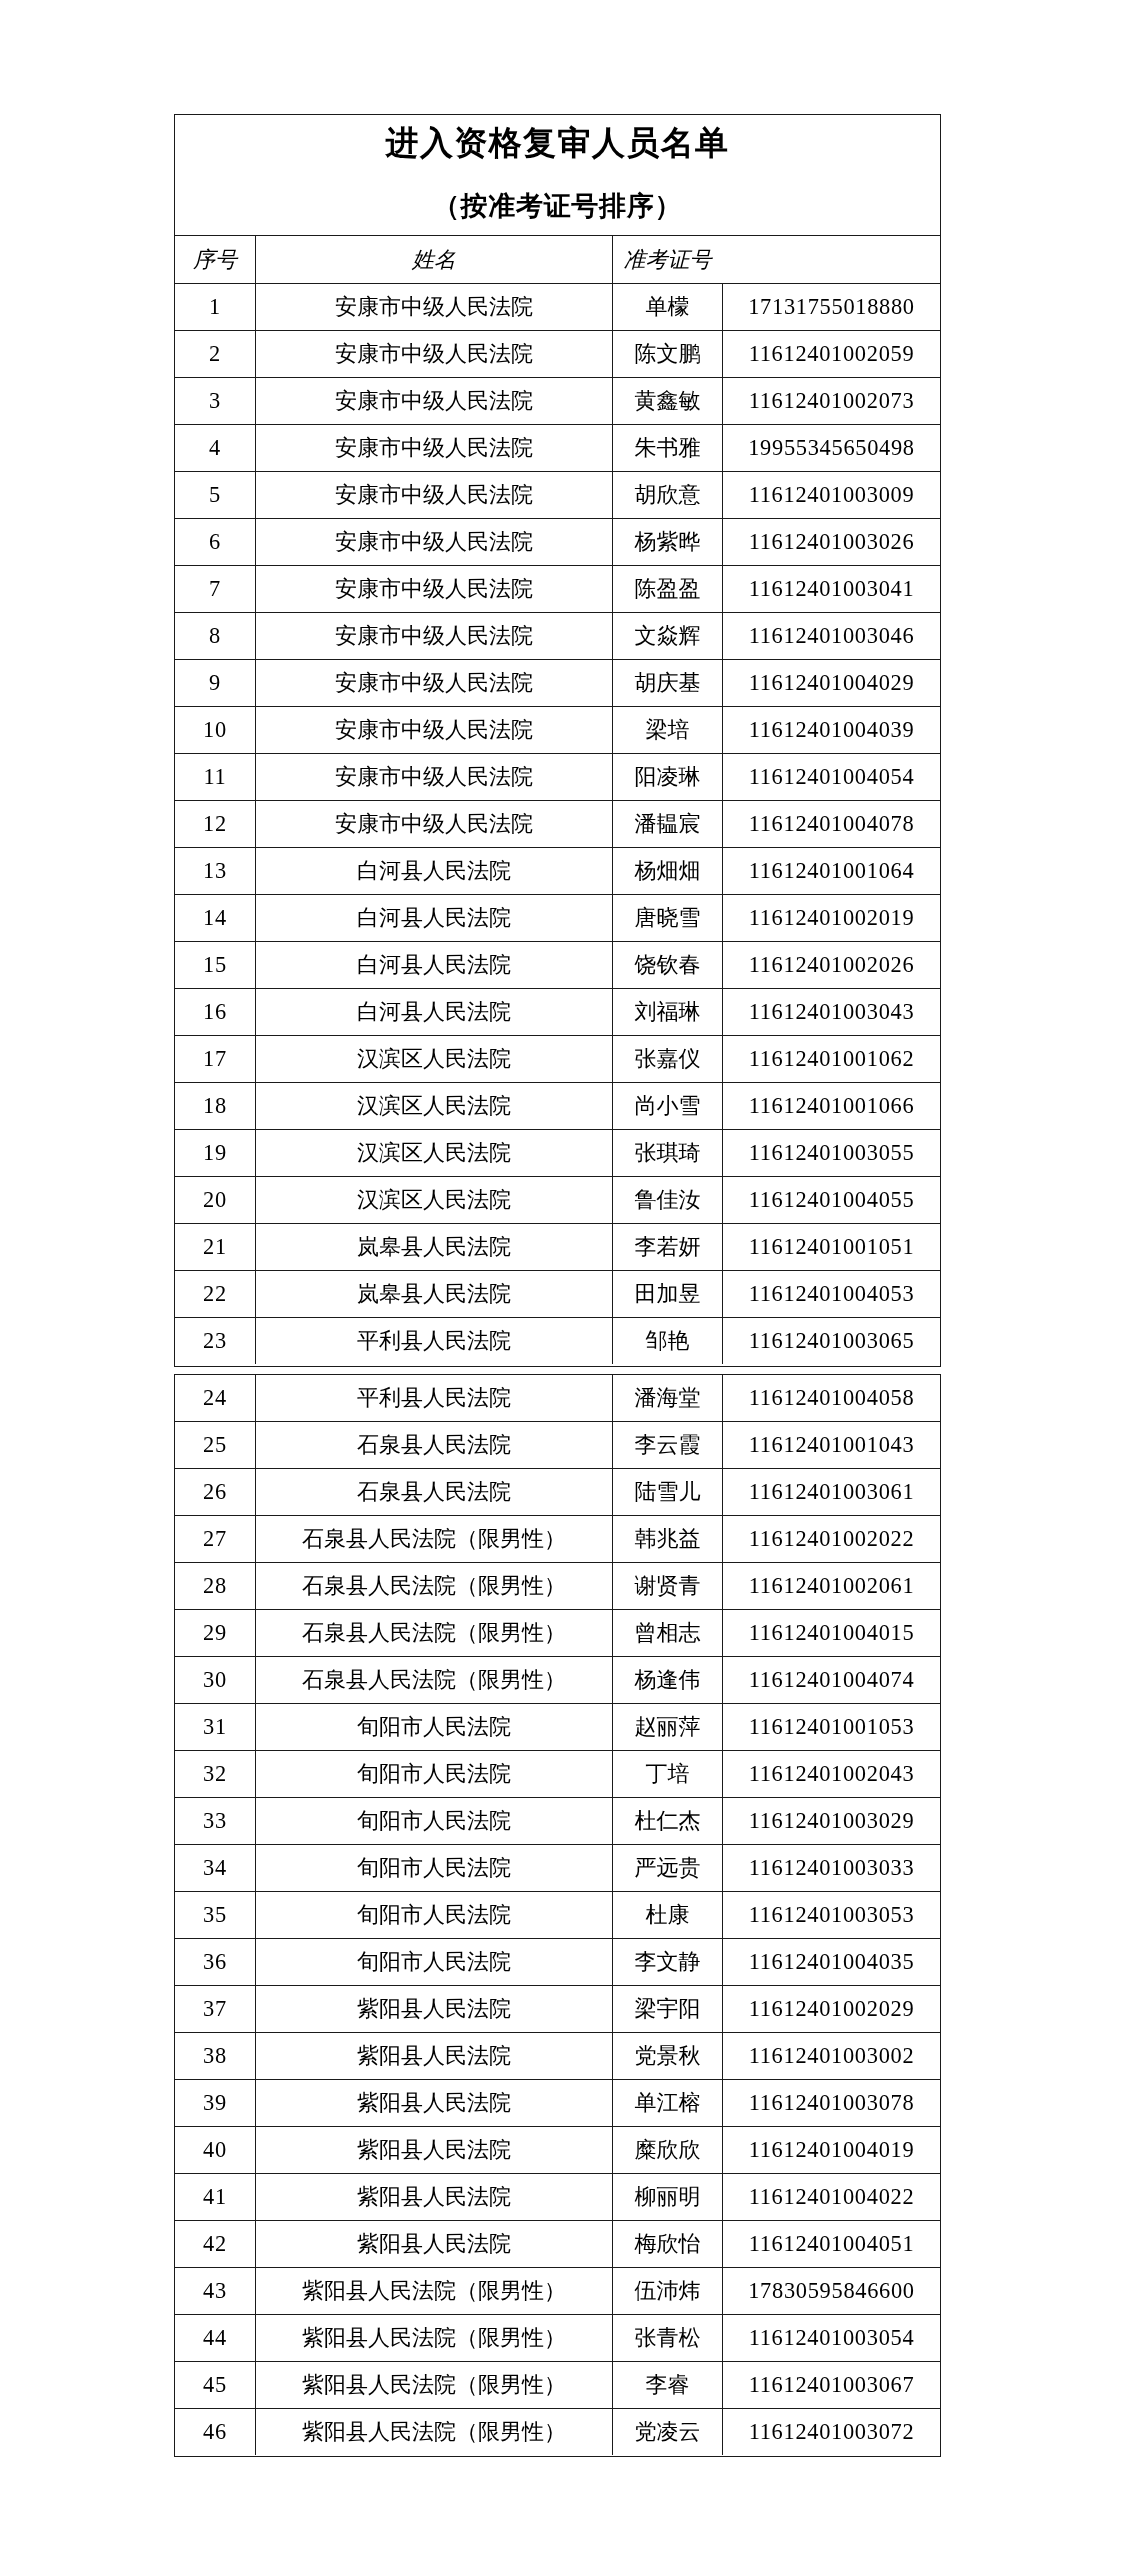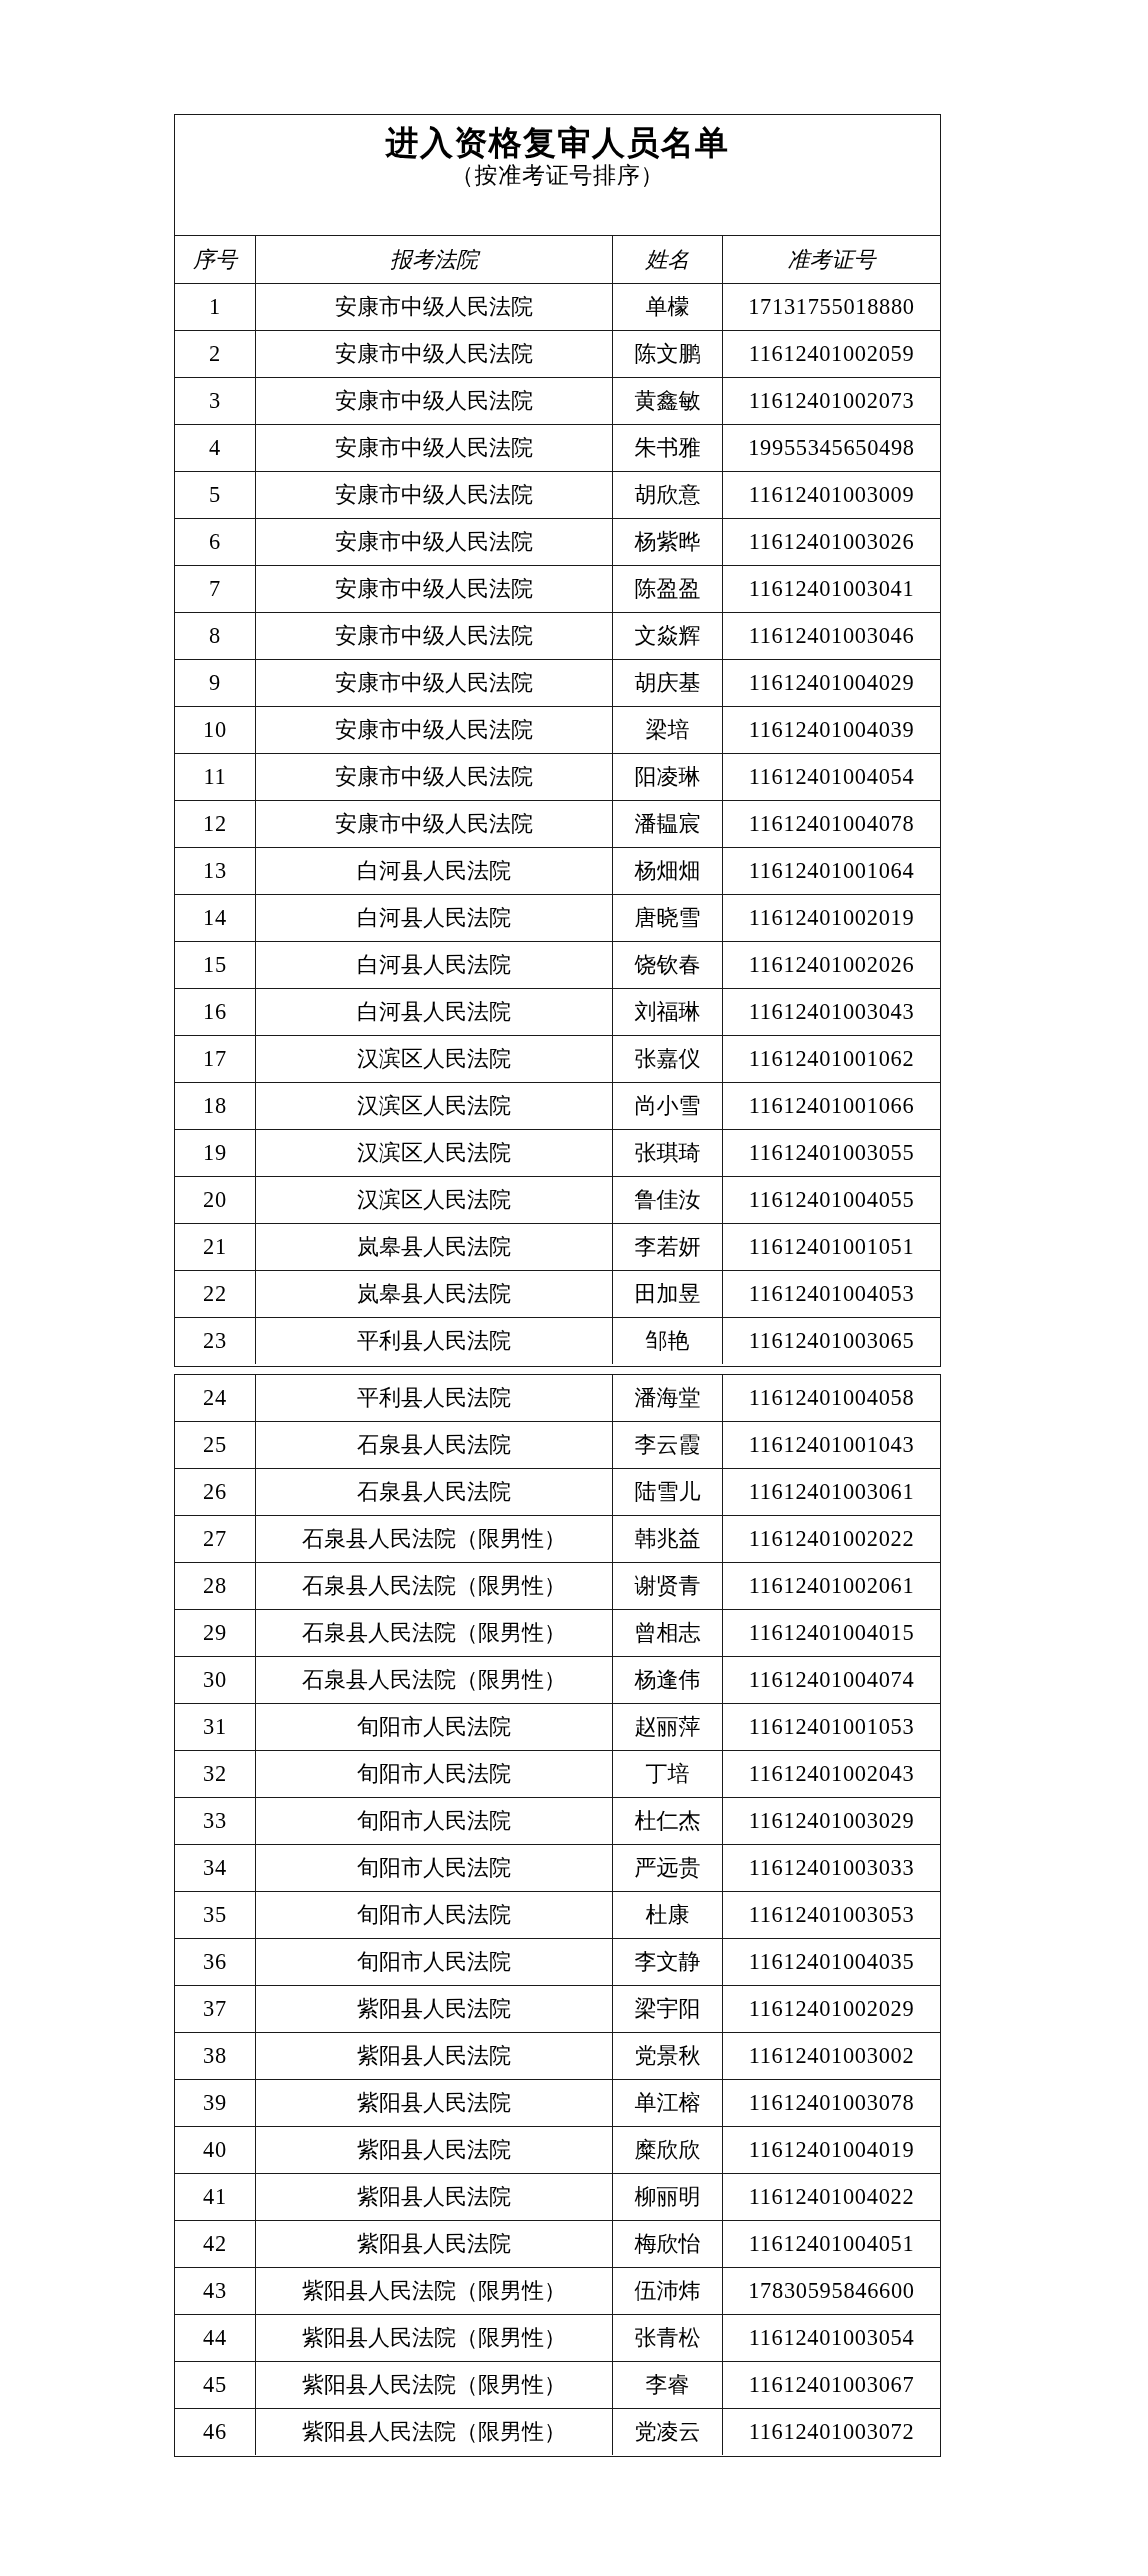--- a/index.html
+++ b/index.html
@@ -41,23 +41,24 @@
     align-items: center;
   }
   .doc-title {
     margin-top: 10px;
     font-size: 33px;
     line-height: 36px;
     font-weight: bold;
     letter-spacing: 1.4px;
   }
   .doc-subtitle {
-    font-size: 23px;
+    margin-top: 30px;
+    font-size: 27px;
     line-height: 30px;
-    font-weight: normal;
+    font-weight: bold;
     letter-spacing: 0.7px;
   }
   .row {
     box-sizing: border-box;
     height: 47px;
     border-top: 1.4px solid #1a1a1a;
     display: grid;
     grid-template-columns: 80px 357px 110px 218px;
   }
   .row.header { height: 48px; font-style: italic; }
@@ -87,21 +88,20 @@
 
 <div class="doc">
 
   <section class="block block-a">
     <div class="title-cell">
       <div class="doc-title">进入资格复审人员名单</div>
       <div class="doc-subtitle">（按准考证号排序）</div>
     </div>
     <div class="row header" id="header-row">
         <div class="cell">序号</div>
-        <div class="cell">报考法院</div>
         <div class="cell">姓名</div>
         <div class="cell">准考证号</div>
       </div>
     <div class="rows" id="rows-a">
         <div class="row">
           <div class="cell num">1</div>
           <div class="cell">安康市中级人民法院</div>
           <div class="cell">单檬</div>
           <div class="cell num">17131755018880</div>
         </div>

